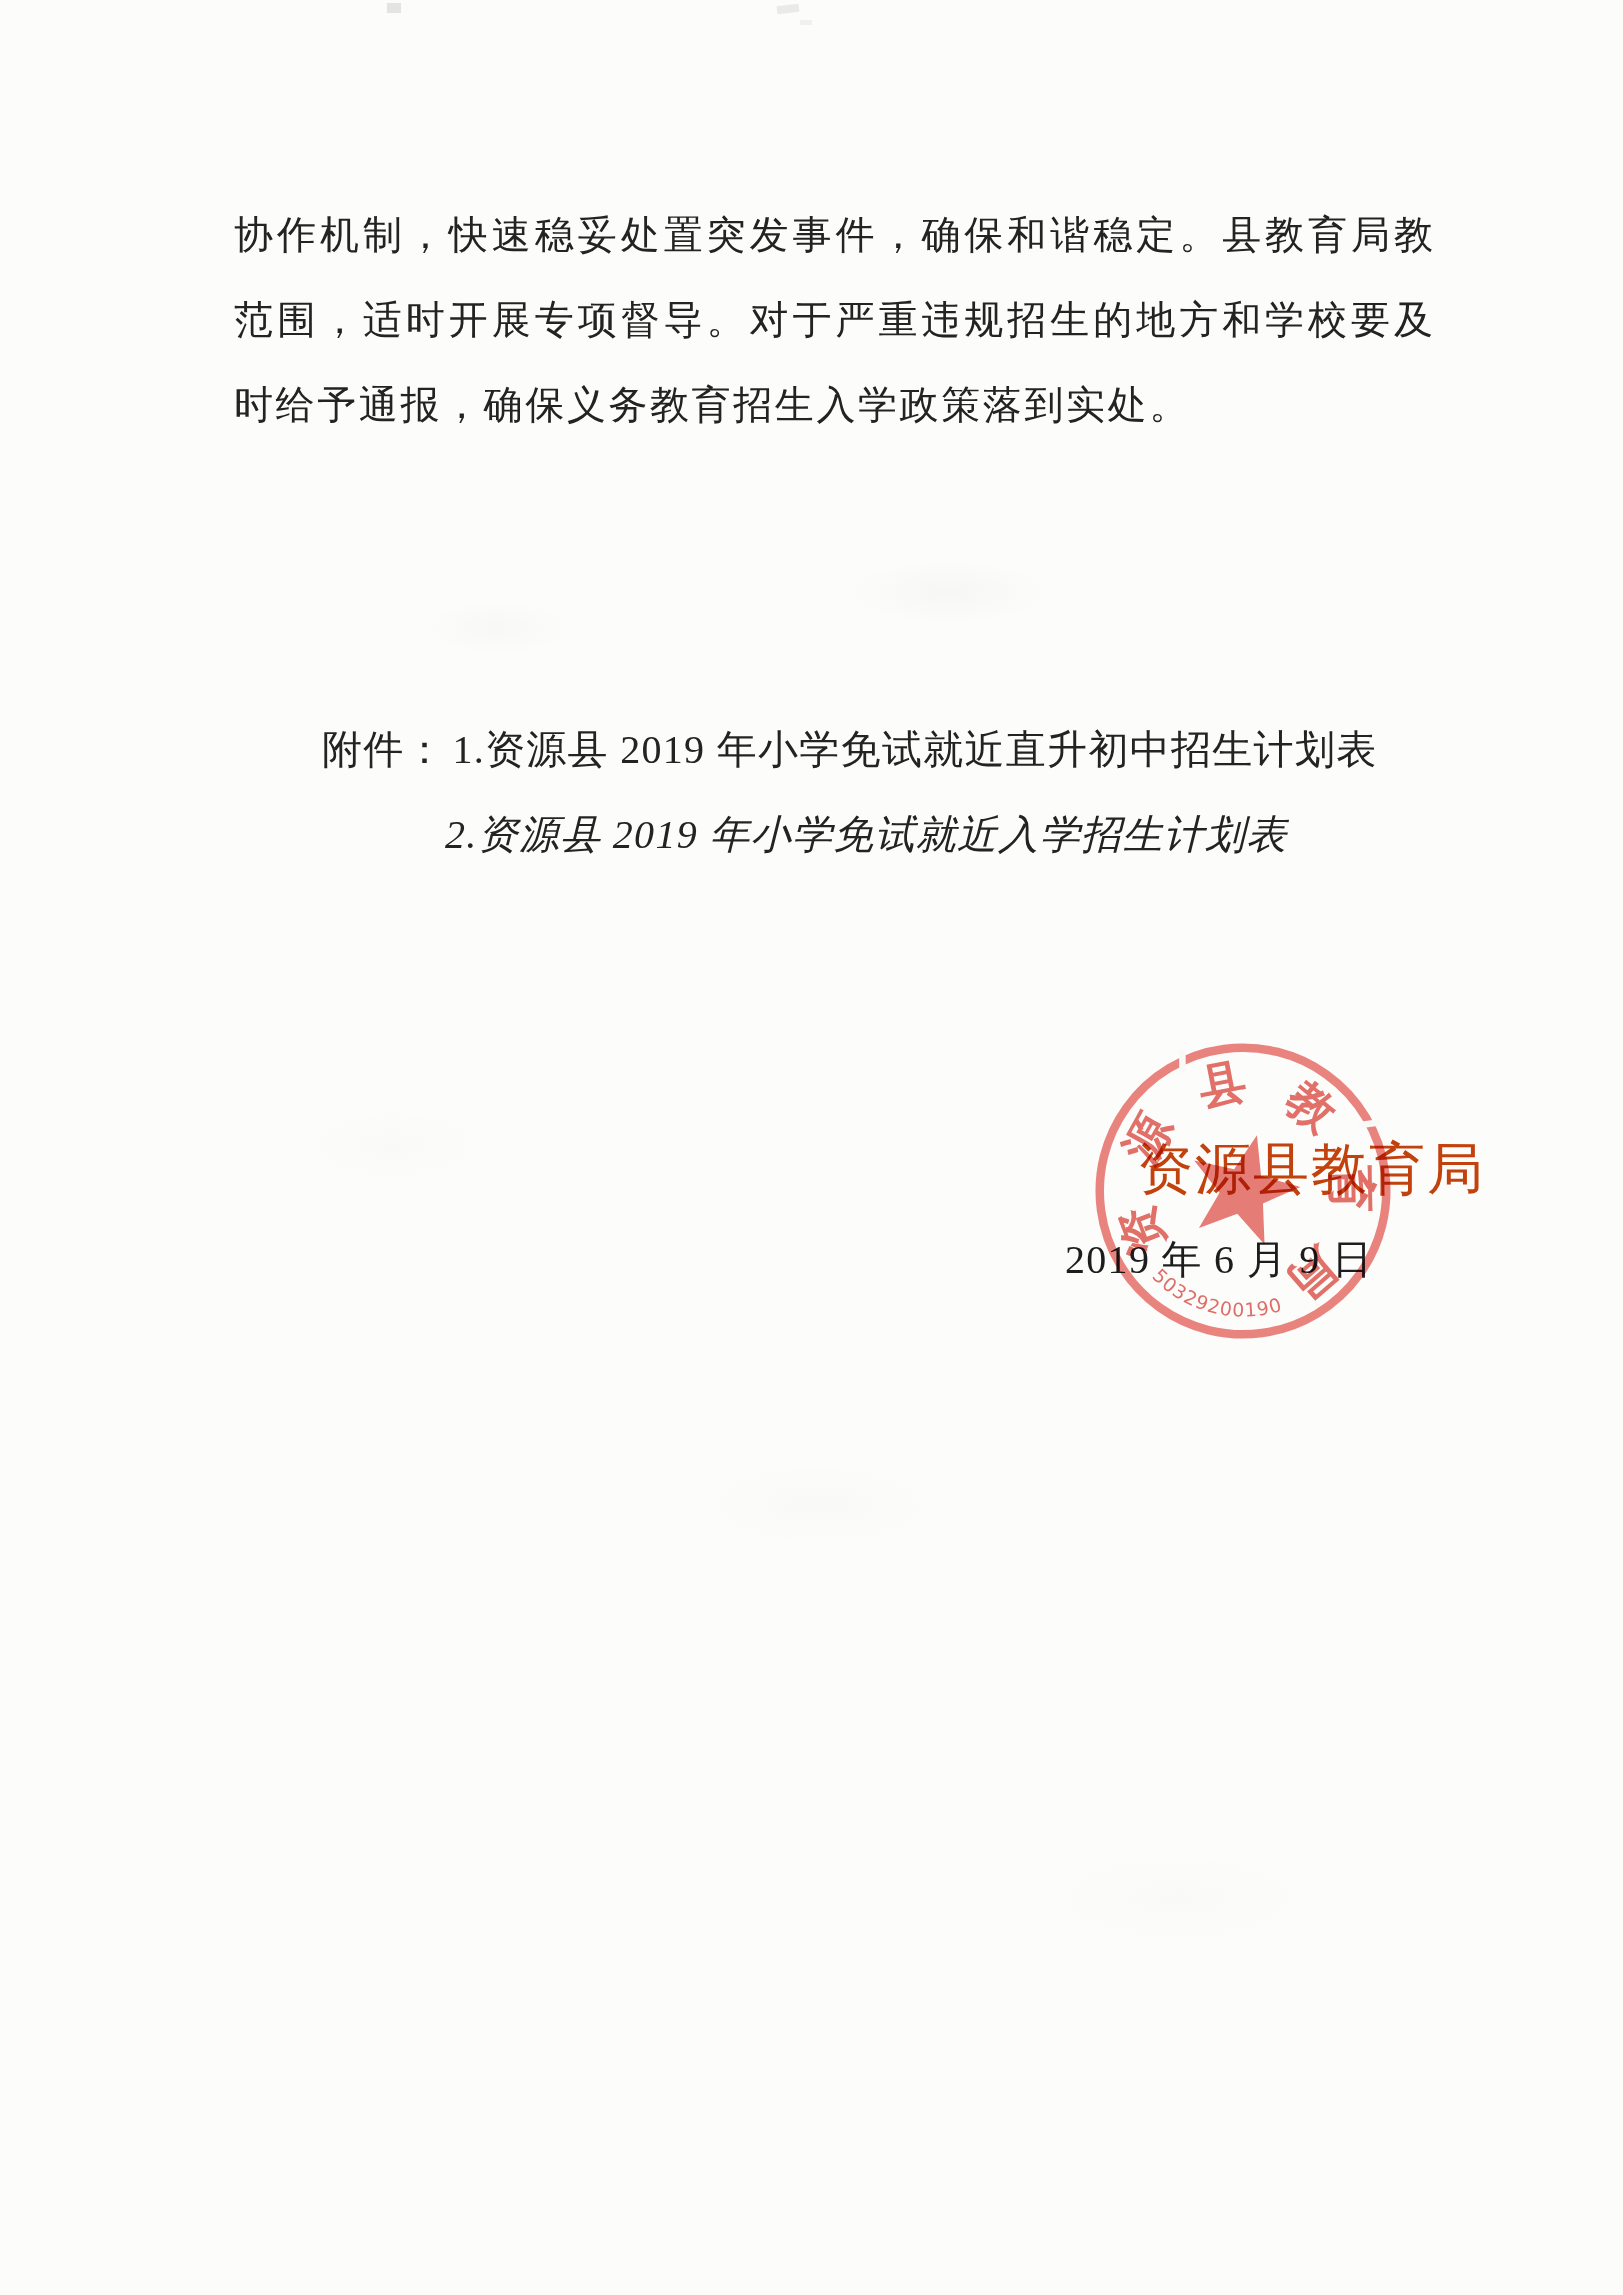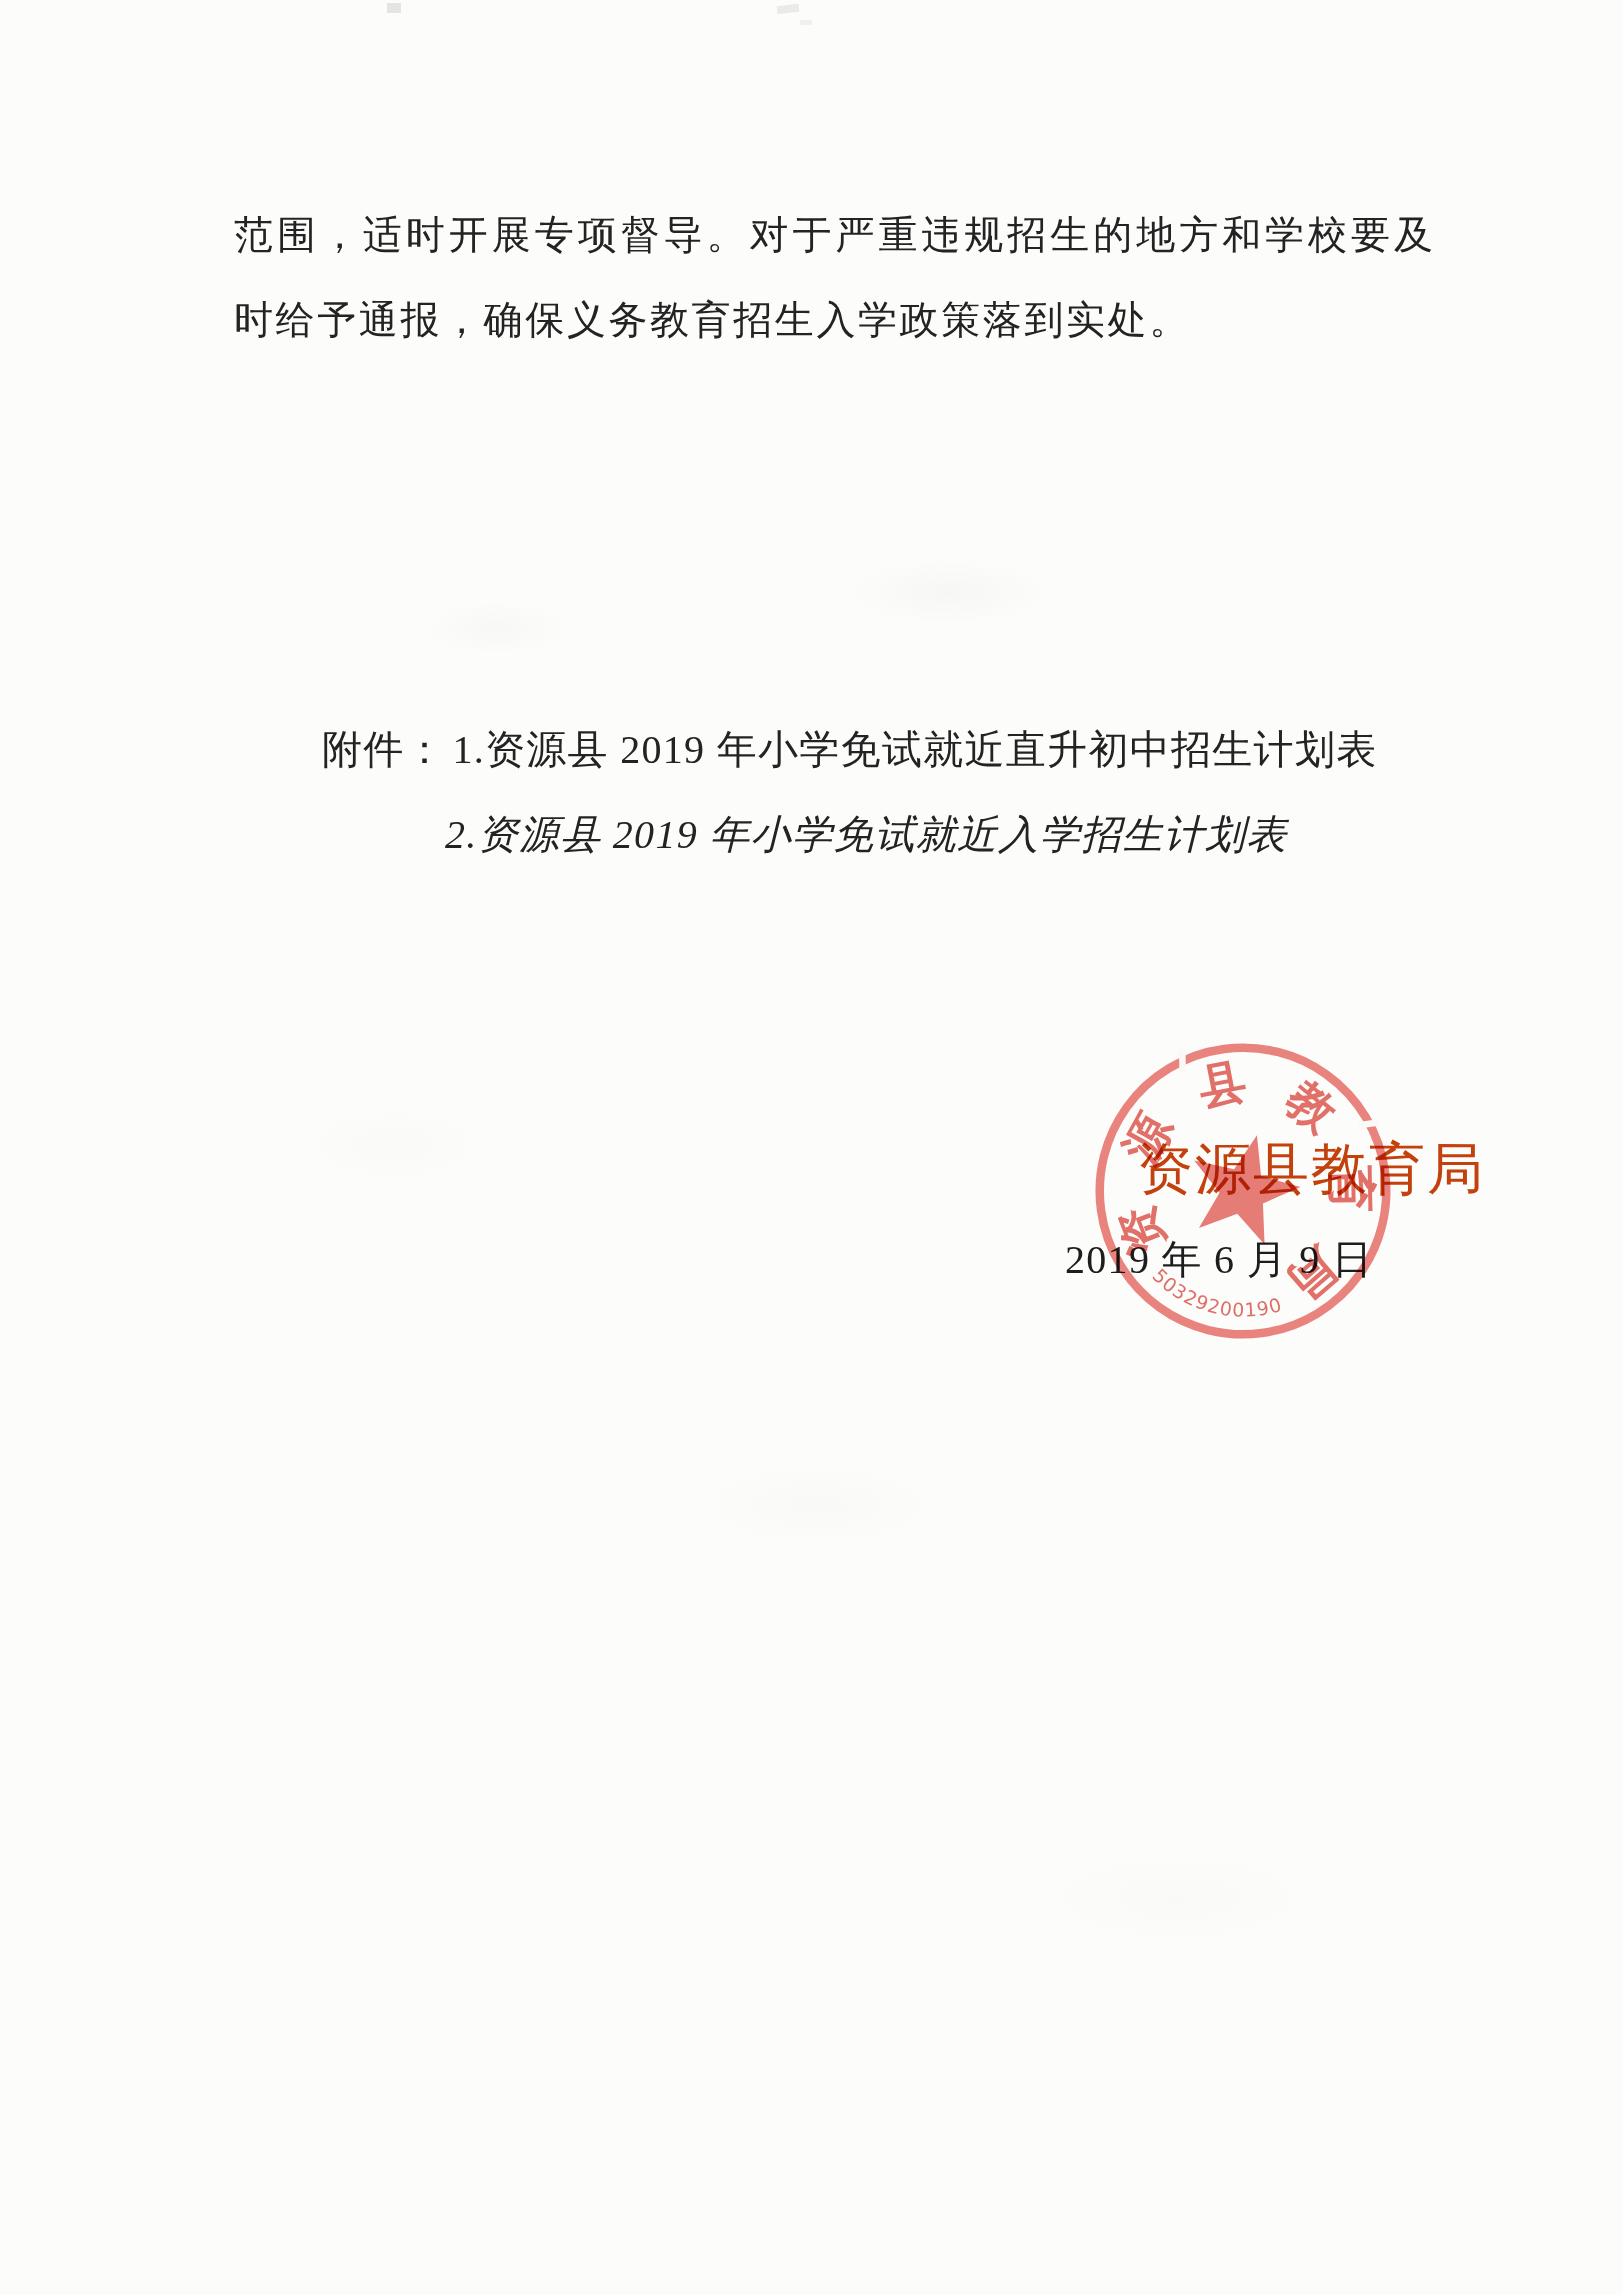--- a/index.html
+++ b/index.html
@@ -74,20 +74,21 @@
   .artifact-3 { left: 800px; top: 19.6px; width: 11.8px; height: 5.2px; opacity: 0.12; }
 </style>
 </head>
 <body>
 
 <div class="abs artifact artifact-1"></div>
 <div class="abs artifact artifact-2"></div>
 <div class="abs artifact artifact-3"></div>
 
 <div class="abs body-block">
+  <div class="body-line just">协作机制，快速稳妥处置突发事件，确保和谐稳定。县教育局教</div>
   <div class="body-line just">范围，适时开展专项督导。对于严重违规招生的地方和学校要及</div>
   <div class="body-line last">时给予通报，确保义务教育招生入学政策落到实处。</div>
 </div>
 
 <div class="abs attach-line attach-1">
   <span>附件：</span><span class="attach-item">1.资源县 2019 年小学免试就近直升初中招生计划表</span>
 </div>
 <div class="abs attach-line attach-2">
   <span>2.资源县 2019 年小学免试就近入学招生计划表</span>
 </div>

